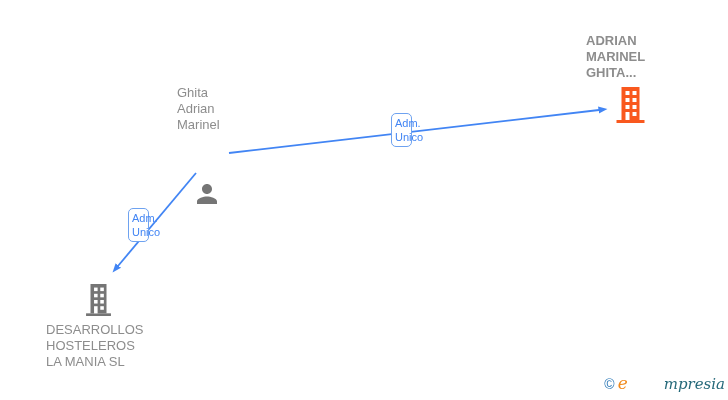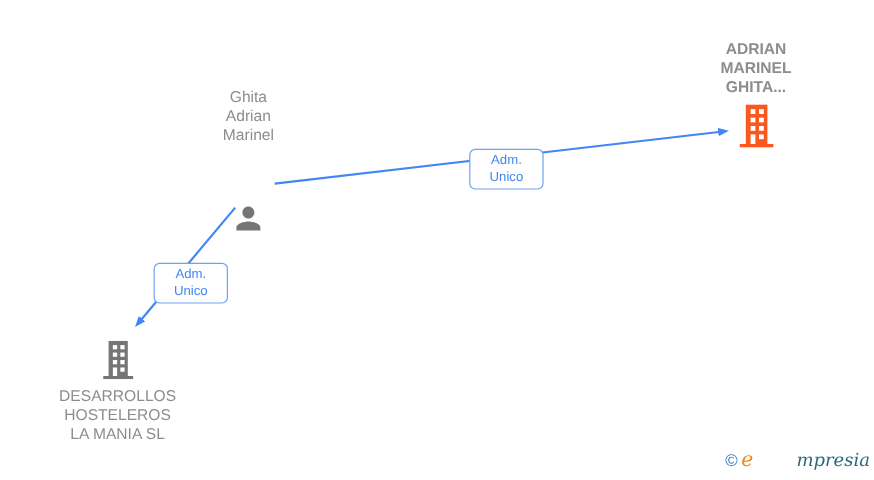--- a/index.html
+++ b/index.html
@@ -14,45 +14,44 @@
   svg.edges { position: absolute; left: 0; top: 0; }
   .edge-line { stroke: var(--edge-blue, #4285f4); stroke-width: 1.8; fill: none; }
   .edge-arrow { fill: var(--edge-blue, #4285f4); }
 
   .node {
     position: absolute; display: flex; flex-direction: column;
     align-items: center; cursor: pointer;
   }
   .node-label {
     color: var(--node-text, #8d8d8d);
-    font-size: 13px; line-height: 16px; text-align: center;
+    font-size: 13px; line-height: 16px; text-align: left;
     width: 100%; word-wrap: break-word;
   }
   .node-label.bold { font-weight: bold; }
 
-  .node-person { left: 177px; top: 73px; width: 60px; gap: 40px; }
+  .node-person { left: 177px; top: 85px; width: 60px; gap: 40px; }
   .icon-person { width: 30px; height: 30px; margin-top: 6px; color: var(--person-icon, #757575); }
 
   .node-company-main { left: 586px; top: 33px; width: 88px; }
   .icon-building-main { width: 31px; height: 36px; margin-top: 6px; color: var(--company-main-icon, #f9581e); }
 
   .node-company-sub { left: 46px; top: 284px; width: 104px; }
   .icon-building-sub { width: 27px; height: 32px; color: var(--company-sub-icon, #757575); }
   .node-company-sub .node-label { margin-top: 6px; }
 
   .edge-label {
     position: absolute; box-sizing: border-box;
-    width: 62px; min-height: 33px;
+    width: 21px; min-height: 33px;
     background: #ffffff;
     border: 1px solid var(--edge-label-border, #6ea2f0);
     border-radius: 5px;
     color: var(--edge-blue, #4285f4);
     font-size: 11px; line-height: 14px; text-align: center;
     padding: 2px 3px;
-    margin-top: 11px;
   }
   .edge-label-1 { left: 391px; top: 113px; }
   .edge-label-2 { left: 128px; top: 208px; }
 
   .watermark {
     position: absolute; right: 3px; bottom: 7px;
     font-family: "DejaVu Serif", serif; font-style: italic;
     font-size: 15px; cursor: pointer; white-space: nowrap;
   }
   .watermark .copyright {

